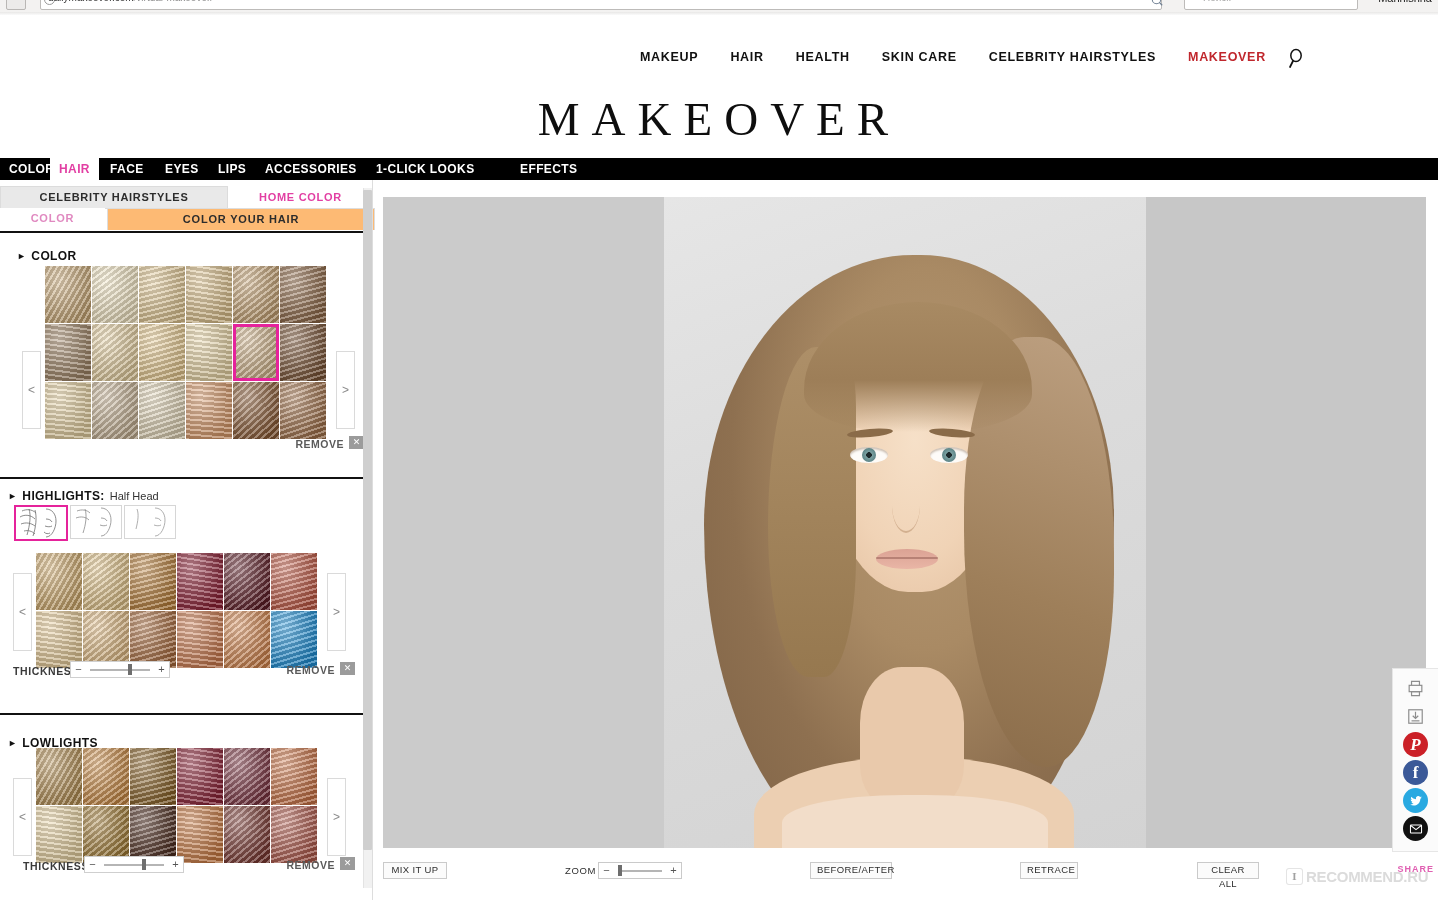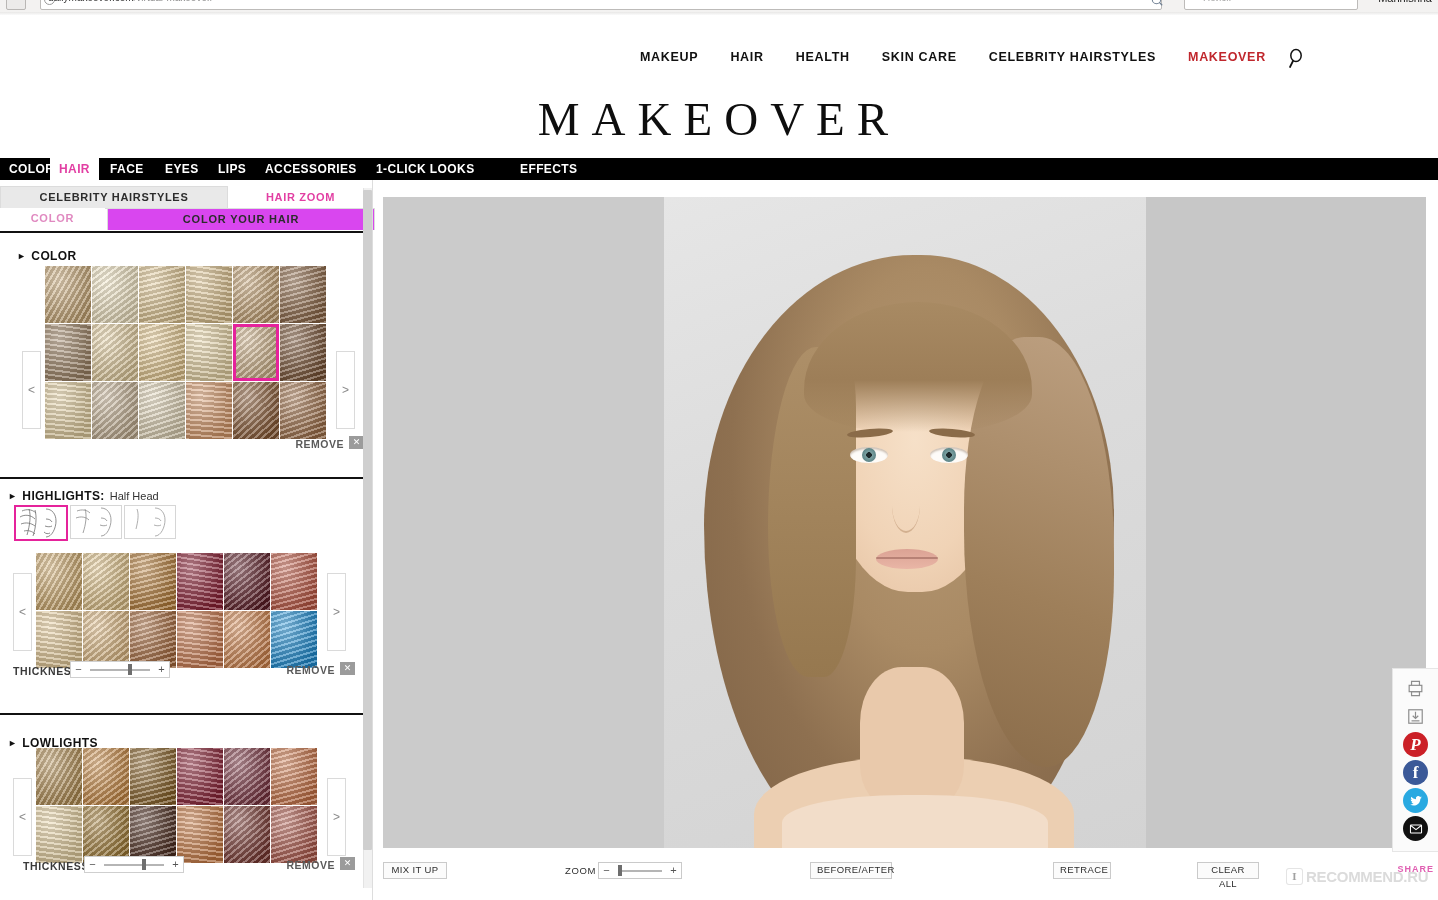--- a/index.html
+++ b/index.html
@@ -69,21 +69,21 @@
   .subtab{position:absolute;top:0;height:21px;line-height:21px;text-align:center;
     font-size:11px;font-weight:bold;letter-spacing:0.7px;cursor:pointer;}
   .subtab.grey{background:#e9e9e9;color:#2c2c2c;border:1px solid #dcdcdc;left:0;width:226px;}
   .subtab.white{background:#fff;color:#e23fa3;left:228px;width:145px;border-top:1px solid #fff;}
 
   .subtabs2{position:absolute;left:0;top:28px;width:373px;height:23px;
     border-bottom:2px solid #111;}
   .subtab2{position:absolute;top:0;height:21px;line-height:21px;text-align:center;
     font-size:11px;font-weight:bold;letter-spacing:0.8px;cursor:pointer;}
   .subtab2.sel{left:0;width:105px;background:#fff;color:#e089c0;}
-  .subtab2.unsel{left:107px;width:266px;background:#d946ef;color:#2c2c2c;
+  .subtab2.unsel{left:107px;width:266px;background:#fdba74;color:#2c2c2c;
     border:1px solid #dddddd;border-bottom:none;}
 
   .section{position:absolute;left:0;width:373px;background:#fff;}
   .sec-head{position:absolute;left:8px;font-size:12px;font-weight:bold;color:#111;
     letter-spacing:0.4px;}
   .sec-head .tri{display:inline-block;margin-right:5px;color:#111;font-size:9px;
     position:relative;top:-1px;}
   .sec-head .sub{font-weight:normal;font-size:11px;color:#333;margin-left:5px;
     letter-spacing:0;}
   .sec-rule{position:absolute;left:0;width:373px;height:2px;background:#111;}
@@ -244,21 +244,21 @@
     <div class="item" style="left:209px">LIPS</div>
     <div class="item" style="left:256px">ACCESSORIES</div>
     <div class="item" style="left:367px">1-CLICK LOOKS</div>
     <div class="item" style="left:511px">EFFECTS</div>
   </div>
 
   <div class="left-panel">
 
     <div class="subtabs">
       <div class="subtab grey">CELEBRITY HAIRSTYLES</div>
-      <div class="subtab white">HAIR ZOOM</div>
+      <div class="subtab white">HOME COLOR</div>
     </div>
 
     <div class="subtabs2">
       <div class="subtab2 sel">COLOR</div>
       <div class="subtab2 unsel">COLOR YOUR HAIR</div>
     </div>
 
     <div class="section" style="top:53px;height:235px;margin-left:9px;">
       <div class="sec-head" style="top:16px;">
         <span class="tri">►</span><span>COLOR</span>
@@ -433,21 +433,21 @@
     <div class="zoom-label" style="left:190px;top:17px;">ZOOM</div>
     <div class="zoom-ctl" style="left:223px;top:14px;width:82px;">
       <div class="thick-btn">−</div>
       <div class="thick-track">
         <div class="thick-line"></div>
         <div class="thick-knob" style="left:8%;"></div>
       </div>
       <div class="thick-btn">+</div>
     </div>
     <div class="tb-btn" style="left:435px;top:14px;width:68px;">BEFORE/AFTER</div>
-    <div class="tb-btn" style="left:678px;top:14px;width:44px;">RETRACE</div>
+    <div class="tb-btn" style="left:645px;top:14px;width:44px;">RETRACE</div>
     <div class="tb-btn" style="left:822px;top:14px;width:48px;">CLEAR ALL</div>
   </div>
   <div class="share-label">SHARE</div>
 
   <div class="share-rail">
     <div class="share-ic plain" style="top:7px;">
       <svg viewBox="0 0 24 24" width="19" height="19" fill="none" stroke="#8d8d8d" stroke-width="1.5">
         <path d="M7 8V3h10v5"></path>
           <rect x="4" y="8" width="16" height="8"></rect>
           <path d="M7 16h10v5H7z"></path>

